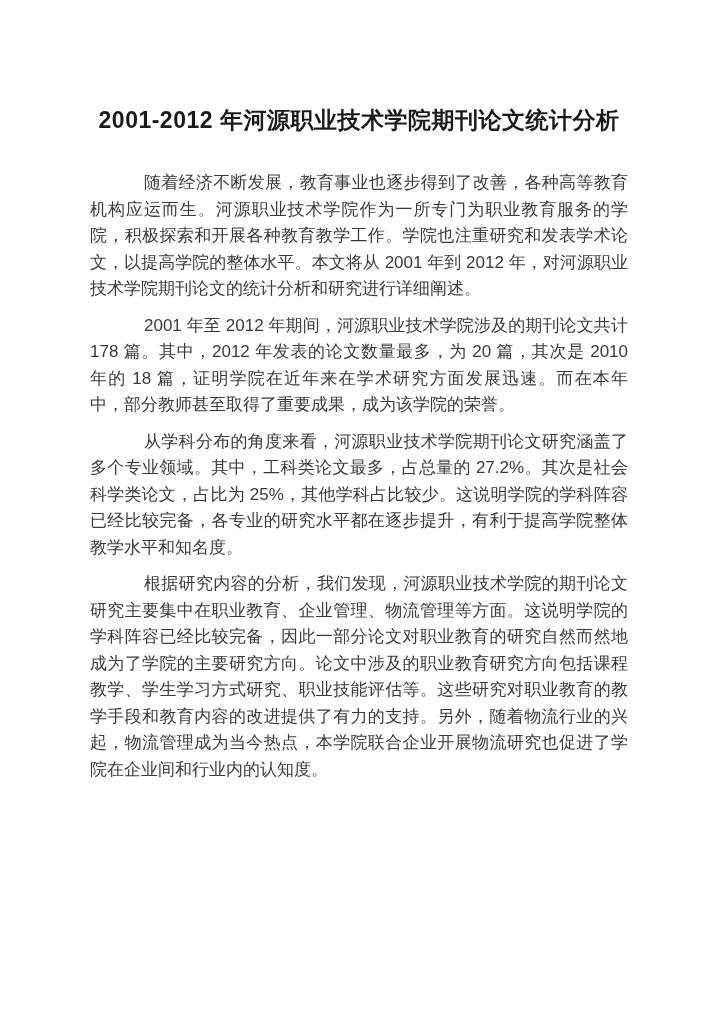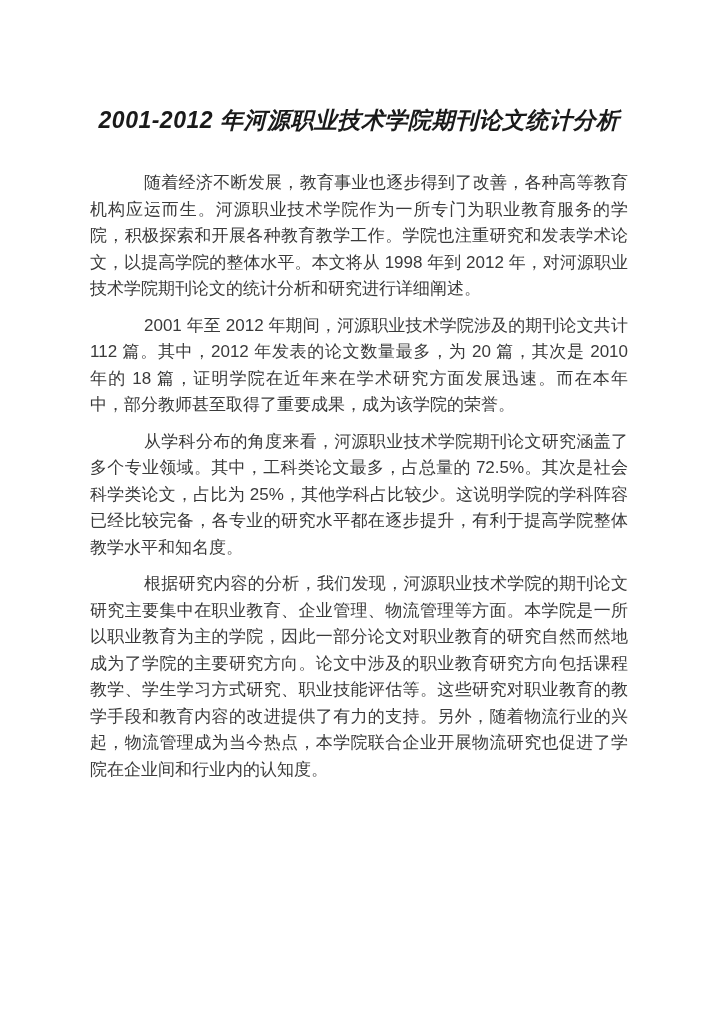--- a/index.html
+++ b/index.html
@@ -19,21 +19,20 @@
   }
   .doc-title {
     margin: 0 0 26px 0;
     padding: 0;
     font-size: 23px;
     font-weight: bold;
     color: #1a1a1a;
     text-align: center;
     line-height: 48px;
     letter-spacing: 0.5px;
-    font-style: italic;
   }
   .doc-title .title-line {
     display: block;
   }
   .doc-body {
     color: #3a3a3a;
     font-size: 17px;
     line-height: 26.5px;
     text-align: justify;
   }
@@ -46,18 +45,18 @@
 </style>
 </head>
 <body>
 
 <div class="page">
   <h1 class="doc-title">
     <span class="title-line">2001-2012 年河源职业技术学院期刊论文统计分析</span>
   </h1>
 
   <div class="doc-body">
-    <p>随着经济不断发展，教育事业也逐步得到了改善，各种高等教育机构应运而生。河源职业技术学院作为一所专门为职业教育服务的学院，积极探索和开展各种教育教学工作。学院也注重研究和发表学术论文，以提高学院的整体水平。本文将从 1998 年到 2012 年，对河源职业技术学院期刊论文的统计分析和研究进行详细阐述。</p>
-    <p>2001 年至 2012 年期间，河源职业技术学院涉及的期刊论文共计 112 篇。其中，2012 年发表的论文数量最多，为 20 篇，其次是 2010 年的 18 篇，证明学院在近年来在学术研究方面发展迅速。而在本年中，部分教师甚至取得了重要成果，成为该学院的荣誉。</p>
-    <p>从学科分布的角度来看，河源职业技术学院期刊论文研究涵盖了多个专业领域。其中，工科类论文最多，占总量的 72.5%。其次是社会科学类论文，占比为 25%，其他学科占比较少。这说明学院的学科阵容已经比较完备，各专业的研究水平都在逐步提升，有利于提高学院整体教学水平和知名度。</p>
-    <p>根据研究内容的分析，我们发现，河源职业技术学院的期刊论文研究主要集中在职业教育、企业管理、物流管理等方面。本学院是一所以职业教育为主的学院，因此一部分论文对职业教育的研究自然而然地成为了学院的主要研究方向。论文中涉及的职业教育研究方向包括课程教学、学生学习方式研究、职业技能评估等。这些研究对职业教育的教学手段和教育内容的改进提供了有力的支持。另外，随着物流行业的兴起，物流管理成为当今热点，本学院联合企业开展物流研究也促进了学院在企业间和行业内的认知度。</p>
+    <p>随着经济不断发展，教育事业也逐步得到了改善，各种高等教育机构应运而生。河源职业技术学院作为一所专门为职业教育服务的学院，积极探索和开展各种教育教学工作。学院也注重研究和发表学术论文，以提高学院的整体水平。本文将从 2001 年到 2012 年，对河源职业技术学院期刊论文的统计分析和研究进行详细阐述。</p>
+    <p>2001 年至 2012 年期间，河源职业技术学院涉及的期刊论文共计 178 篇。其中，2012 年发表的论文数量最多，为 20 篇，其次是 2010 年的 18 篇，证明学院在近年来在学术研究方面发展迅速。而在本年中，部分教师甚至取得了重要成果，成为该学院的荣誉。</p>
+    <p>从学科分布的角度来看，河源职业技术学院期刊论文研究涵盖了多个专业领域。其中，工科类论文最多，占总量的 27.2%。其次是社会科学类论文，占比为 25%，其他学科占比较少。这说明学院的学科阵容已经比较完备，各专业的研究水平都在逐步提升，有利于提高学院整体教学水平和知名度。</p>
+    <p>根据研究内容的分析，我们发现，河源职业技术学院的期刊论文研究主要集中在职业教育、企业管理、物流管理等方面。这说明学院的学科阵容已经比较完备，因此一部分论文对职业教育的研究自然而然地成为了学院的主要研究方向。论文中涉及的职业教育研究方向包括课程教学、学生学习方式研究、职业技能评估等。这些研究对职业教育的教学手段和教育内容的改进提供了有力的支持。另外，随着物流行业的兴起，物流管理成为当今热点，本学院联合企业开展物流研究也促进了学院在企业间和行业内的认知度。</p>
   </div>
 </div>
 
 </body></html>

